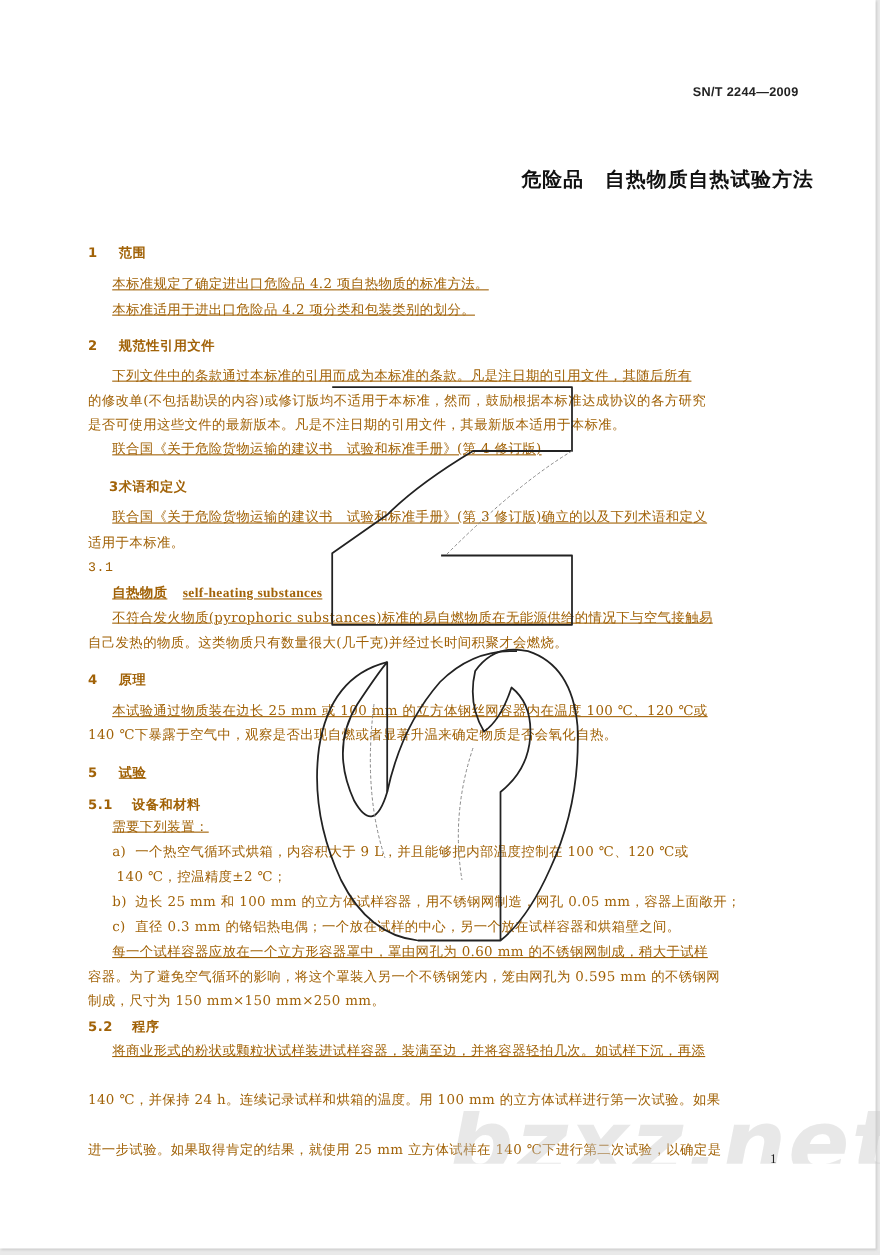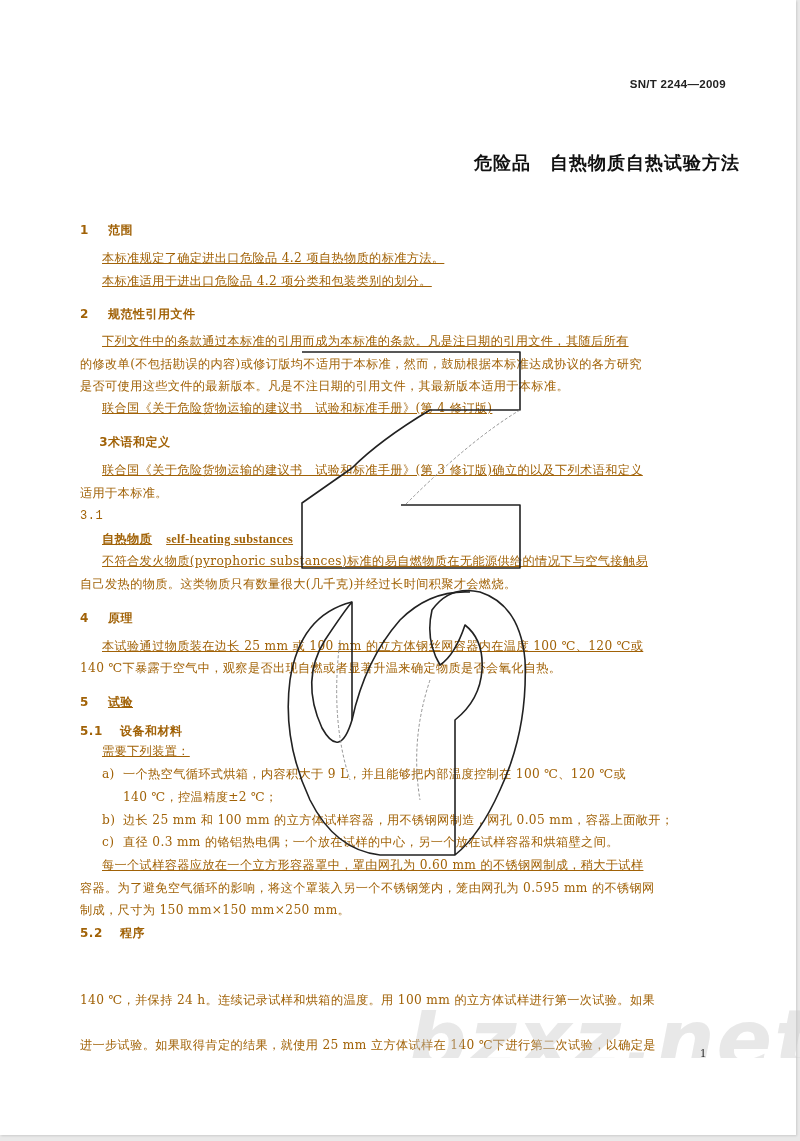--- a/index.html
+++ b/index.html
@@ -51,21 +51,21 @@
       position: absolute;
       left: 80px;
       white-space: nowrap;
       font-size: 12.2px;
       line-height: 16px;
       color: #a16207;
       letter-spacing: 0.35px;
     }
     .indent { left: 102px; text-decoration: underline; }
     .list-indent { left: 102px; }
-    .list-cont { left: 123px; }
+    .list-cont { left: 106px; }
     .heading {
       font-family: "DejaVu Sans", "Liberation Sans", sans-serif;
       font-weight: bold;
       font-size: 12px;
       letter-spacing: 0.5px;
     }
     .heading .num {
       display: inline-block;
       width: 28px;
     }
@@ -168,20 +168,21 @@
     <span style="display:inline-block;width:21px;">c)</span><span>直径 0.3 mm 的铬铝热电偶；一个放在试样的中心，另一个放在试样容器和烘箱壁之间。</span>
   </div>
 
   <div class="line indent" style="top:857px;">每一个试样容器应放在一个立方形容器罩中，罩由网孔为 0.60 mm 的不锈钢网制成，稍大于试样</div>
   <div class="line" style="top:880px;">容器。为了避免空气循环的影响，将这个罩装入另一个不锈钢笼内，笼由网孔为 0.595 mm 的不锈钢网</div>
   <div class="line" style="top:902px;">制成，尺寸为 150 mm×150 mm×250 mm。</div>
 
   <div class="line heading" style="top:925px;">
     <span class="num wide">5.2</span><span>程序</span>
   </div>
+  <div class="line indent" style="top:947px;">将商业形式的粉状或颗粒状试样装进试样容器，装满至边，并将容器轻拍几次。如试样下沉，再添</div>
   <div class="line" style="top:992px;">140 ℃，并保持 24 h。连续记录试样和烘箱的温度。用 100 mm 的立方体试样进行第一次试验。如果</div>
   <div class="line" style="top:1037px;">进一步试验。如果取得肯定的结果，就使用 25 mm 立方体试样在 140 ℃下进行第二次试验，以确定是</div>
 
   <div class="wm-text">bzxz.net</div>
 
   <div class="page-num">1</div>
 
   <svg class="wm-svg" viewBox="0 0 800 1141" xmlns="http://www.w3.org/2000/svg">
     <g fill="none" stroke="#222" stroke-width="1.6" stroke-linejoin="round">
 

